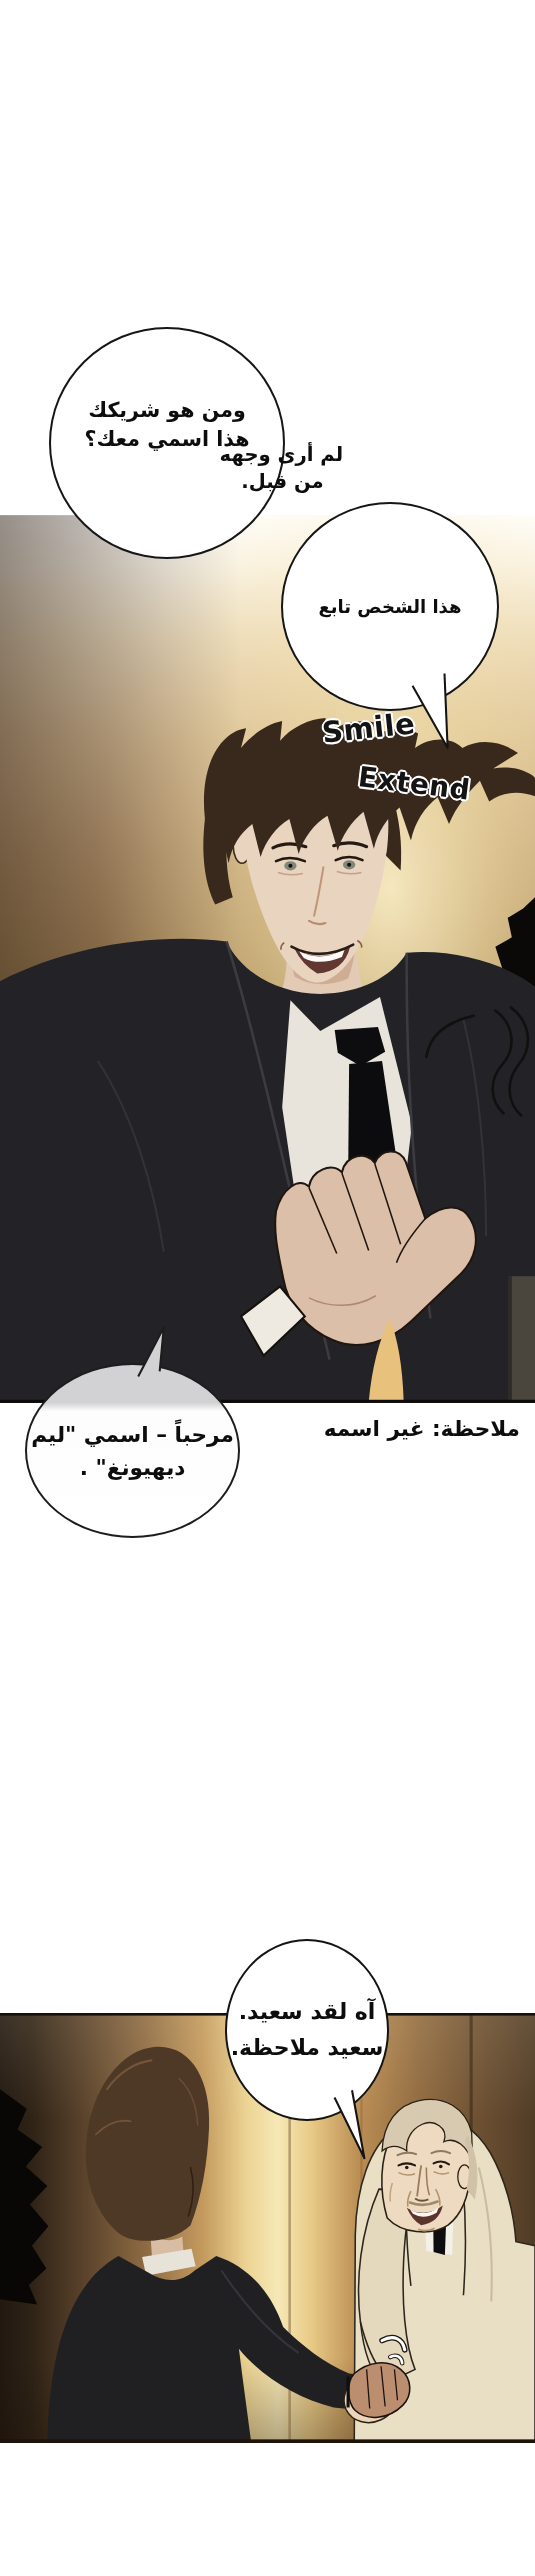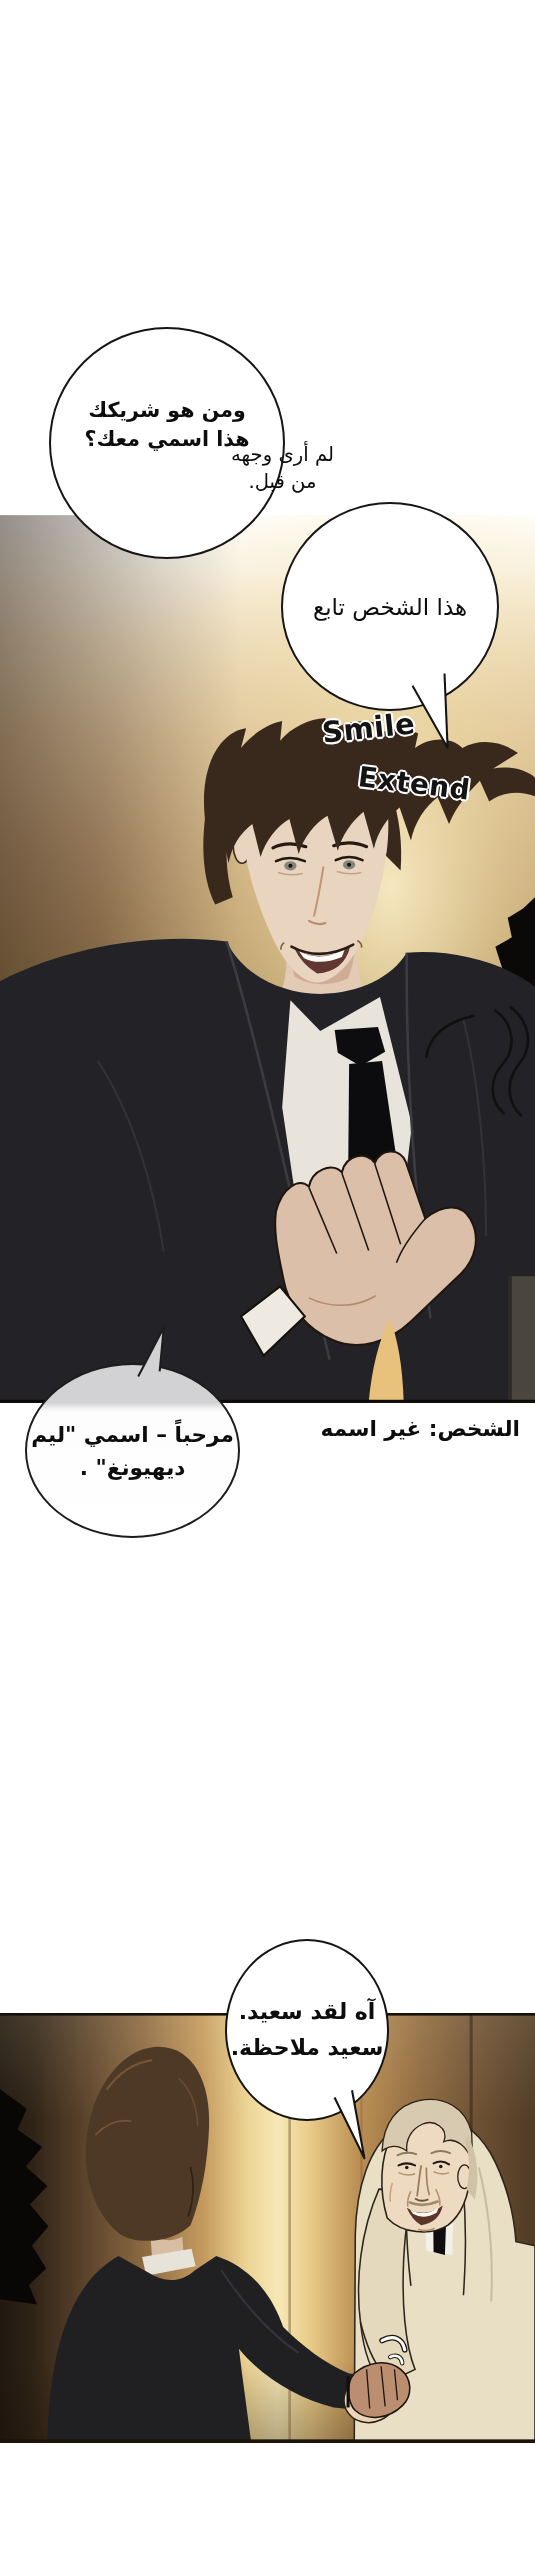--- a/index.html
+++ b/index.html
@@ -207,47 +207,47 @@
 
     <rect width="1039" height="5" fill="#15100a"></rect>
     <rect y="828" width="1039" height="7" fill="#1c130b"></rect>
   </svg>
 
   <div class="bubble ar" style="left:49px;top:327px;width:232px;height:192px;padding-bottom:36px;font-weight:700;font-size:20.6px;line-height:29px;">
     <div class="line">ومن هو شريكك</div>
     <div class="line">هذا اسمي معك؟</div>
   </div>
 
-  <div class="abs ar" style="left:222px;top:441px;width:121px;font-weight:400;font-size:19.6px;line-height:27px;z-index:5;">
+  <div class="abs ar" style="left:222px;top:441px;width:121px;font-weight:700;font-size:19.6px;line-height:27px;z-index:5;">
     <div class="line">لم أرى وجهه</div>
     <div class="line">من قبل.</div>
   </div>
 
-  <div class="bubble ar" style="left:281px;top:502px;width:214px;height:205px;font-weight:400;font-size:23px;line-height:30px;">
+  <div class="bubble ar" style="left:281px;top:502px;width:214px;height:205px;font-weight:700;font-size:18px;line-height:30px;">
     <div class="line">هذا الشخص تابع</div>
   </div>
   <svg class="tail" style="left:397px;top:659px" width="62" height="98" viewBox="0 0 120 190">
     <path d="M30,52 L98,172 L92,28" fill="#ffffff" stroke="#141414" stroke-width="4" stroke-linejoin="round"></path>
   </svg>
 
   <div class="sfx" style="left:322px;top:711px;font-size:29px;transform:rotate(-6deg);">Smile</div>
   <div class="sfx" style="left:358px;top:767px;font-size:28px;transform:rotate(7deg);">Extend</div>
 
   <div class="bubble ar" style="left:25px;top:1363px;width:211px;height:171px;border-width:2.6px;border-color:#1d1d1d;
               background:linear-gradient(180deg,#d2d2d4 0%,#d2d2d4 22%,#fdfdfd 27%,#ffffff 100%);
               font-weight:700;font-size:21.6px;line-height:33px;">
     <div class="line">مرحباً – اسمي "ليم</div>
     <div class="line">ديهيونغ" .</div>
   </div>
   <svg class="tail" style="left:129px;top:1319px" width="46" height="67" viewBox="0 0 90 130">
     <path d="M18,112 L68,16 L60,102" fill="#d2d2d4" stroke="#1d1d1d" stroke-width="4" stroke-linejoin="round"></path>
   </svg>
 
   <div class="abs ar" style="left:335px;top:1416px;width:185px;font-weight:700;font-size:21.6px;z-index:3;">
-    <div class="line">الشخص: غير اسمه</div>
+    <div class="line">ملاحظة: غير اسمه</div>
   </div>
 
   <div class="bubble ar" style="left:225px;top:1939px;width:160px;height:178px;border-width:2.6px;border-color:#141414;
               font-weight:700;font-size:22px;line-height:36px;">
     <div class="line">آه لقد سعيد.</div>
     <div class="line">سعيد ملاحظة.</div>
   </div>
   <svg class="tail" style="left:325px;top:2081px" width="52" height="85" viewBox="0 0 100 165">
     <path d="M18,32 L76,150 L52,18" fill="#ffffff" stroke="#141414" stroke-width="4" stroke-linejoin="round"></path>
   </svg>

